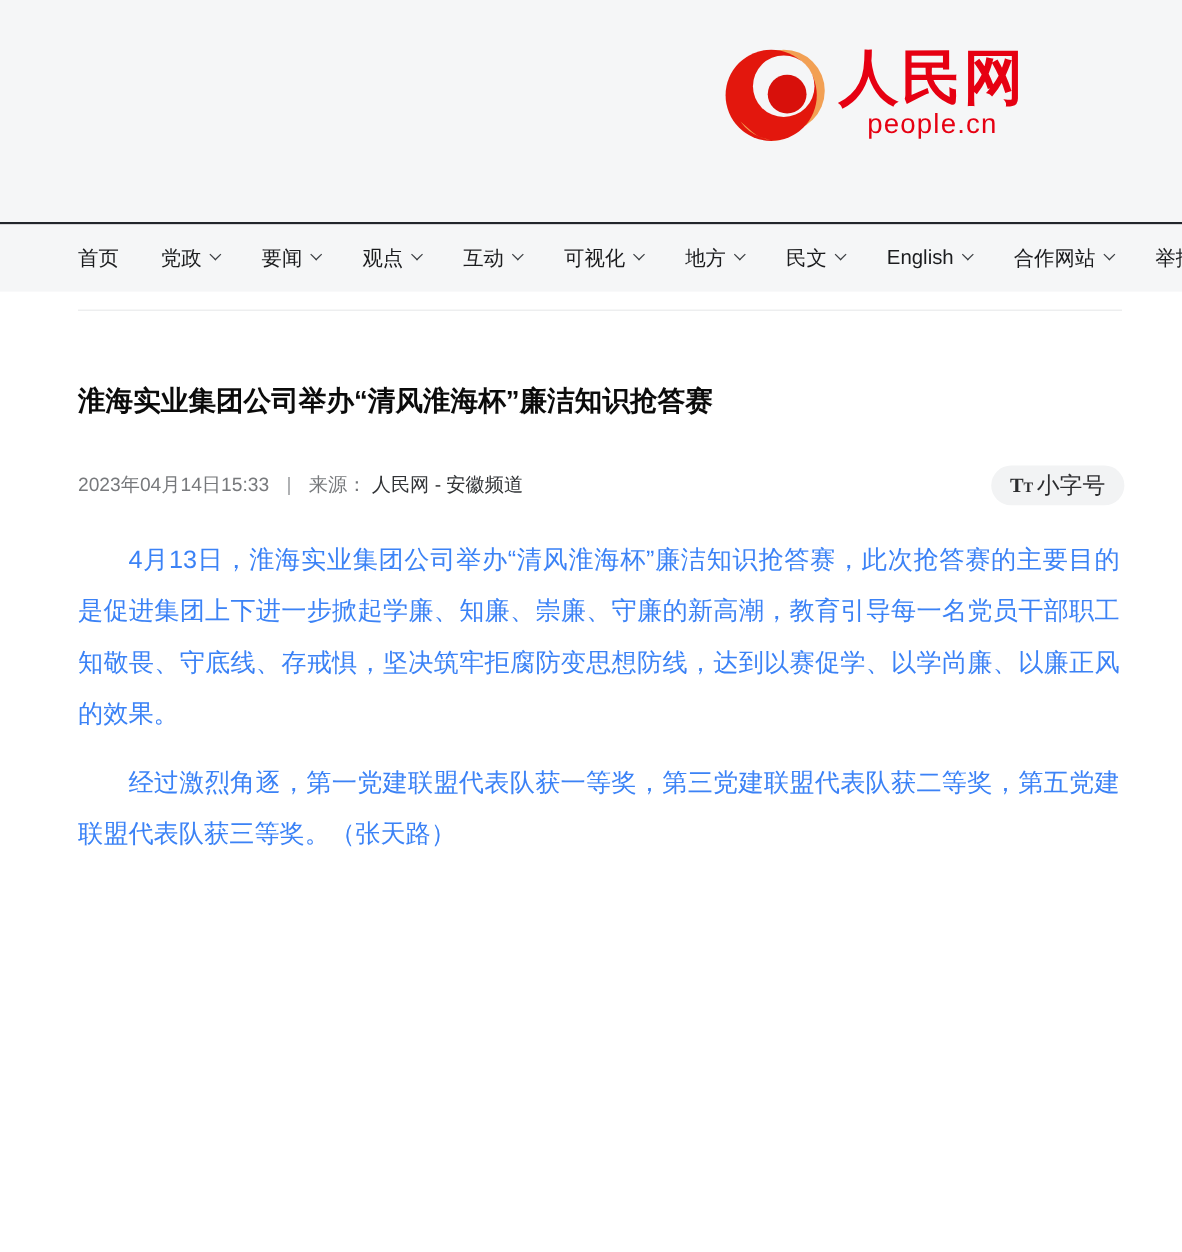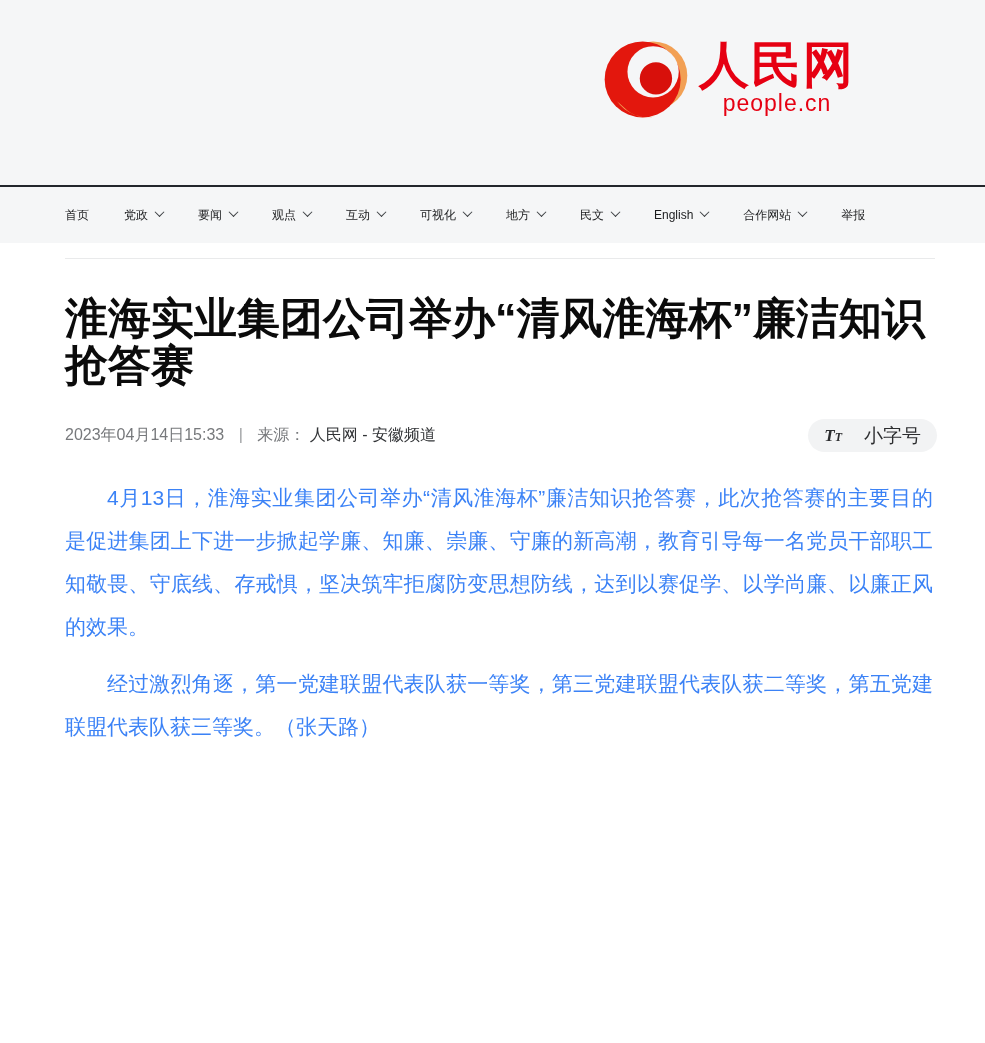--- a/index.html
+++ b/index.html
@@ -11,44 +11,44 @@
   .logo { position:absolute; left:598px; top:30px; display:flex; align-items:center; cursor:pointer; }
   .logo-mark { width:95px; height:95px; }
   .logo-text { margin-left:6px; text-align:center; }
   .logo-title { color:#e60012; font-size:50px; font-weight:700; line-height:54px; letter-spacing:2px; }
   .logo-sub { color:#e60012; font-size:23px; font-weight:400; letter-spacing:1px; margin-top:-2px; }
 
   .header-rule { width:100%; height:2px; background:#22262b; }
 
   .navbar { width:100%; height:56px; background:#f5f6f7; display:flex; align-items:center;
             padding-left:65px; gap:35px; overflow:hidden; white-space:nowrap; }
-  .nav-item { display:inline-flex; align-items:center; font-size:12px; color:#1b1c1e;
+  .nav-item { display:inline-flex; align-items:center; font-size:17px; color:#1b1c1e;
               cursor:pointer; flex:0 0 auto; }
   .chev { width:7px; height:7px; border-right:1.6px solid #3c3f43; border-bottom:1.6px solid #3c3f43;
           transform:rotate(45deg) translate(-1px,-1px); margin-left:8px; margin-top:-4px; }
 
   
   .content { padding:0 50px 0 65px; }
 
   .breadcrumb { margin-top:22px; font-size:14px; color:#a2a5a8; }
   .breadcrumb .crumb { cursor:pointer; }
   .breadcrumb .sep { margin:0 6px; }
 
   .crumb-rule { margin-top:15px; border-bottom:1px solid #e9eaeb; }
 
-  .article-title { margin-top:36px; width:872px; font-size:43px; font-weight:700;
+  .article-title { margin-top:52px; width:872px; font-size:23px; font-weight:700;
                    color:#0b0b0b; line-height:47px; }
 
   .meta-row { margin-top:30px; width:872px; display:flex; justify-content:space-between; align-items:center; }
   .meta-left { font-size:16px; color:#77797c; }
   .meta-left .pipe { margin:0 10px; color:#9b9da0; }
   .meta-source { color:#313336; cursor:pointer;text-align:center; }
   .fontsize-btn { display:inline-flex; align-items:center; background:#f2f3f4; border-radius:17px;
                   height:33px; padding:0 16px; cursor:pointer; color:#2c2d2f; }
-  .tt-icon { font-family:"Liberation Serif", serif; font-weight:700; margin-right:22px;font-style:italic; }
+  .tt-icon { font-family:"Liberation Serif", serif; font-weight:700; margin-right:3px; }
   .tt-big { font-size:17px; } .tt-small { font-size:12px; }
   .fontsize-label { font-size:19px; }
 
   .article-body { margin-top:24px; width:868px; }
   .article-body p { font-size:21px; color:#3b82f6; line-height:43px; text-align:justify;
                     text-indent:2em; margin-bottom:14px; }
 </style>
 </head>
 <body>
 

